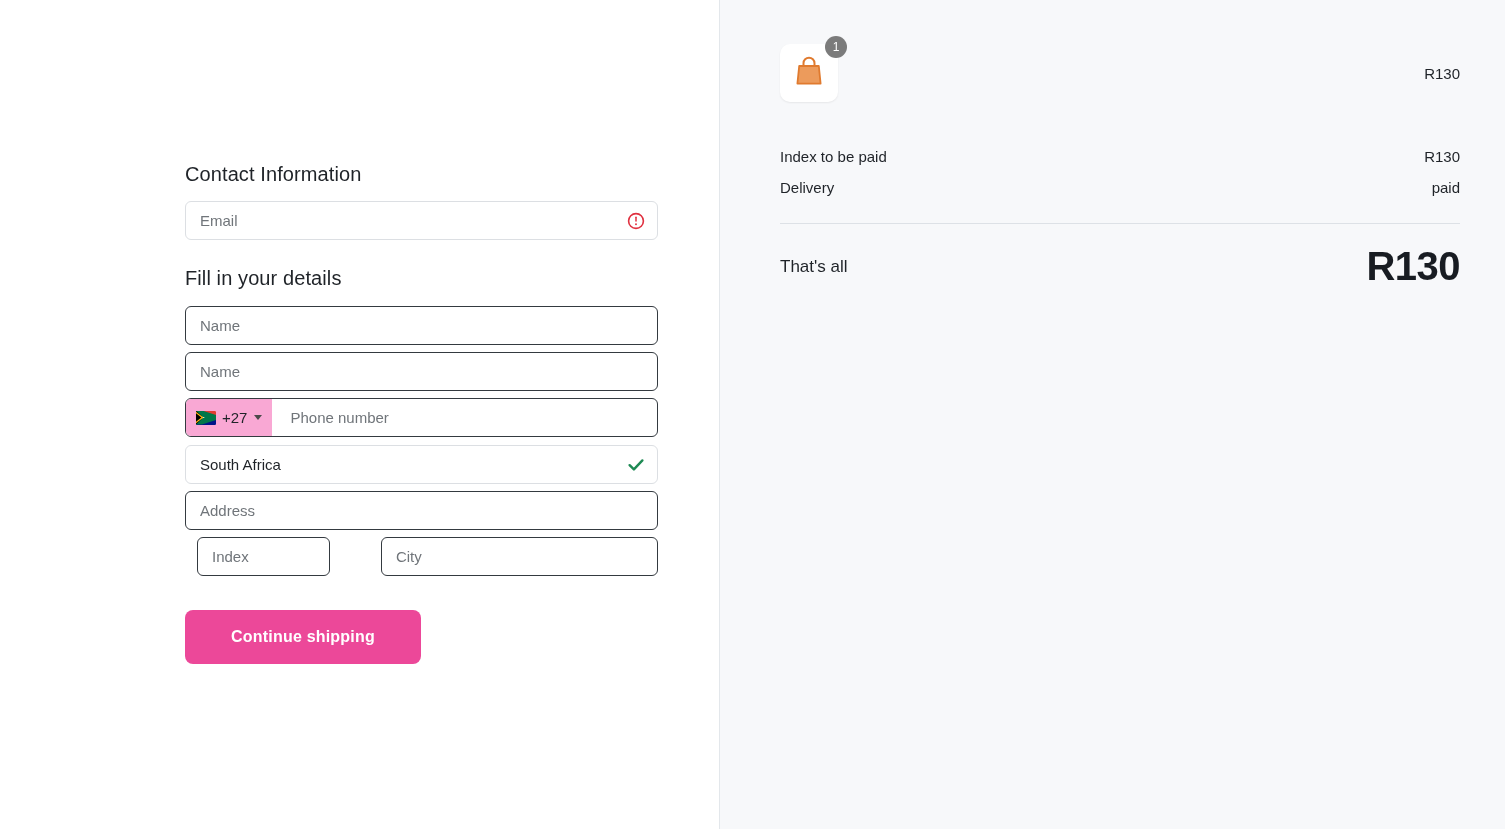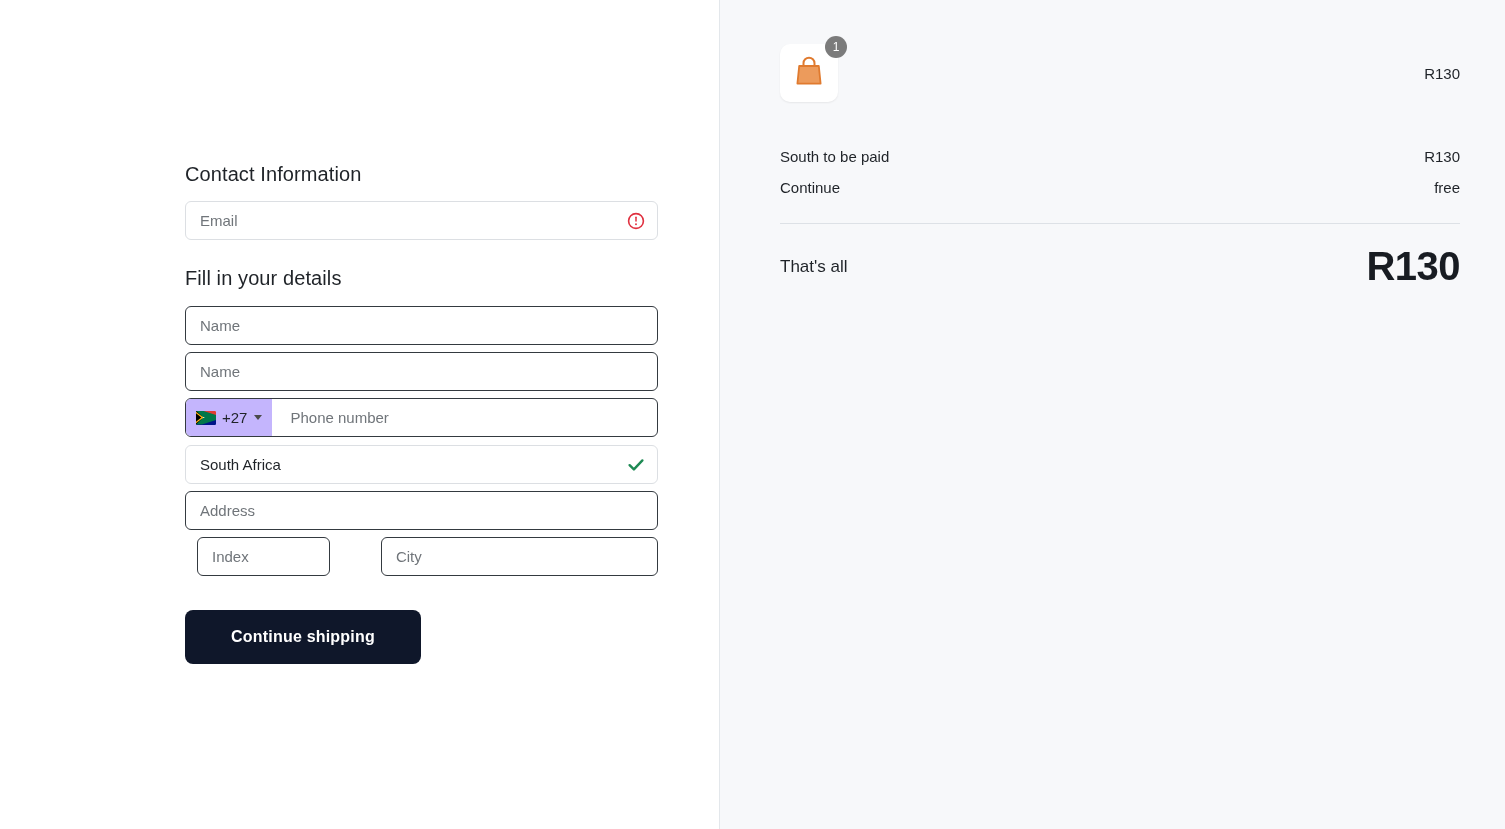--- a/index.html
+++ b/index.html
@@ -86,21 +86,21 @@
   }
 
   
   .phone-field { padding: 0; overflow: hidden; }
   .phone-prefix {
     display: flex;
     align-items: center;
     gap: 6px;
     height: 100%;
     padding: 0 9px 0 10px;
-    background: #c4b5fd;
+    background: #f9a8d4;
     border-right: 1px solid transparent;
     cursor: pointer;
     flex: 0 0 auto;
   }
   .flag {
     width: 20px; height: 14px;
     position: relative;
     overflow: hidden;
     border-radius: 1px;
     flex: 0 0 auto;
@@ -151,21 +151,21 @@
   .field.city-field  { width: 313px; margin-bottom: 0; margin-left: 40px; }
 
   .gap-before-address { margin-bottom: 8px; }
 
   .submit-btn {
     margin-top: 34px;
     width: 236px;
     height: 54px;
     border: 0;
     border-radius: 8px;
-    background: #0f172a;
+    background: #ec4899;
     color: #ffffff;
     font-size: 16px;
     font-weight: bold;
     font-family: "Liberation Sans", sans-serif;
     cursor: pointer;
     letter-spacing: 0.2px;
   }
 
   
   .right-panel {
@@ -330,27 +330,27 @@
               <path d="M9.5 11 V8.2 A5.5 5.5 0 0 1 20.5 8.2 V11" fill="none" stroke="#e07a2e" stroke-width="2" stroke-linecap="round"></path>
               <path d="M5.2 11 H24.8 L26.6 28.6 H3.4 Z" fill="#ec9b5c" stroke="#e07a2e" stroke-width="1.8" stroke-linejoin="round"></path>
             </svg>
           </span>
           <span class="bag-badge">1</span>
         </div>
         <span class="bag-price">R130</span>
       </div>
 
       <div class="line-row first">
-        <span>South to be paid</span>
+        <span>Index to be paid</span>
         <span>R130</span>
       </div>
 
       <div class="line-row">
-        <span>Continue</span>
-        <span>free</span>
+        <span>Delivery</span>
+        <span>paid</span>
       </div>
 
       <div class="divider"></div>
 
       <div class="total-row">
         <span class="total-label">That's all</span>
         <span class="total-value">R130</span>
       </div>
 
     </div>

